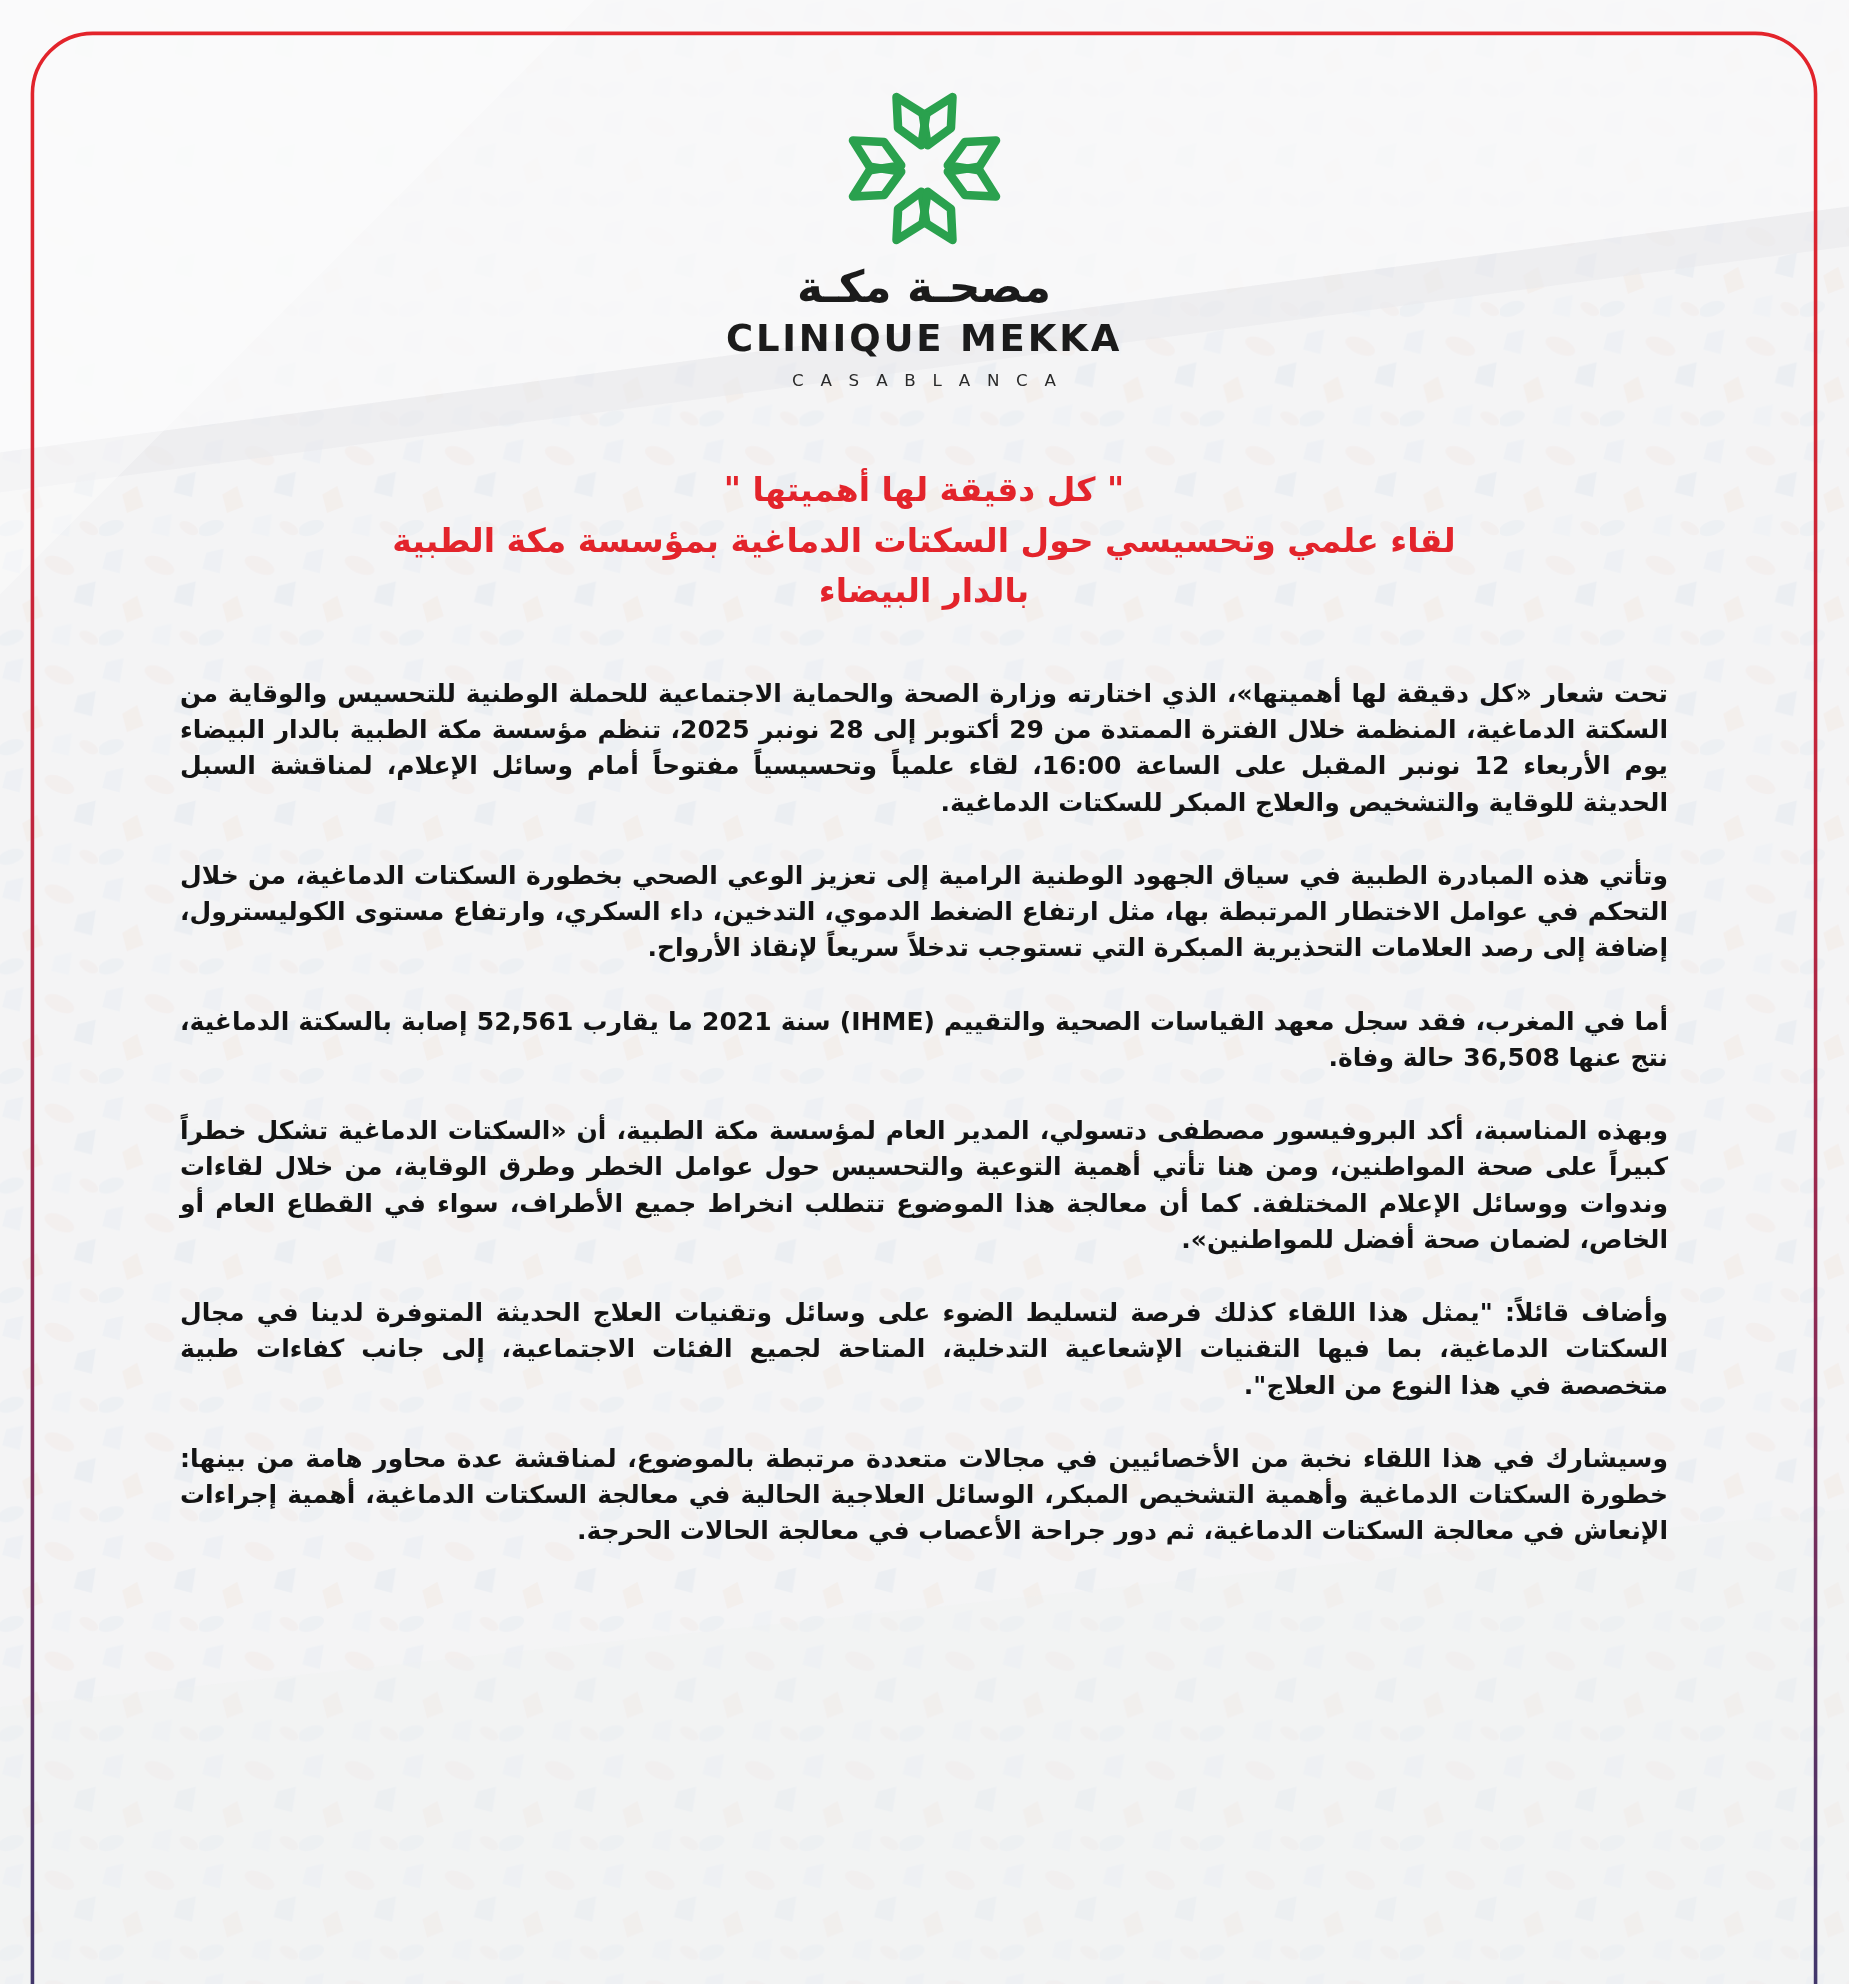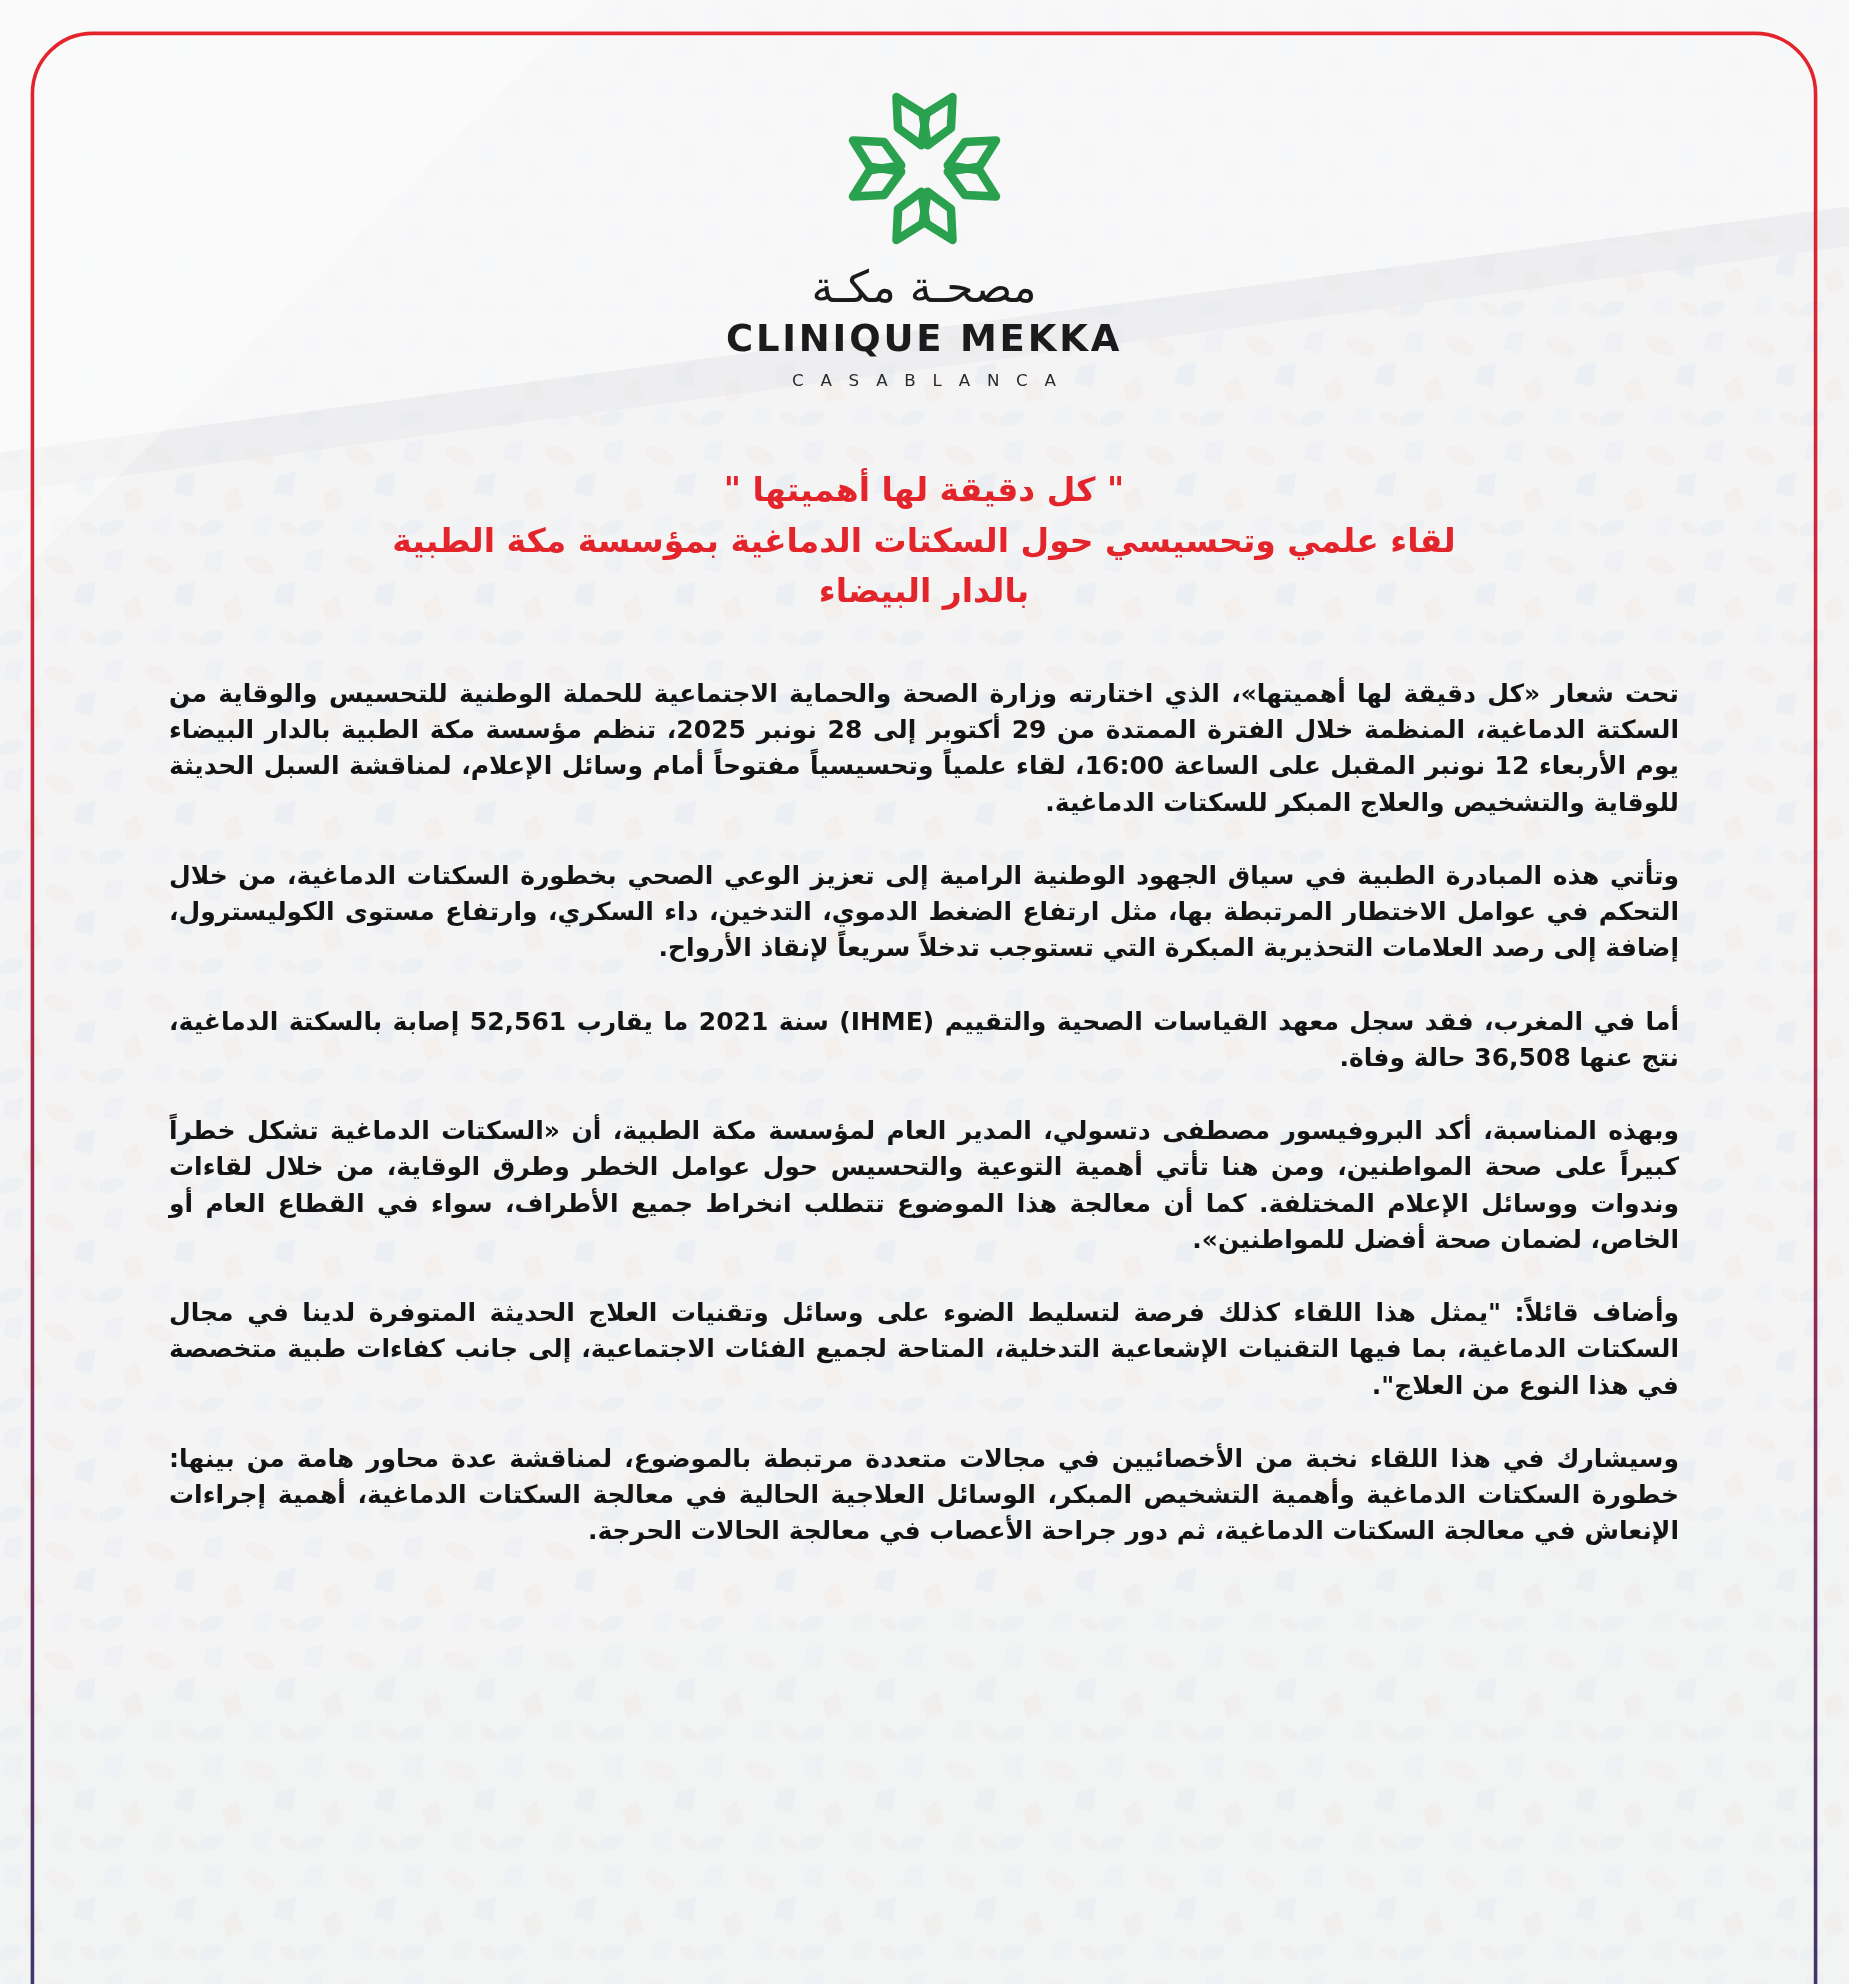--- a/index.html
+++ b/index.html
@@ -12,21 +12,21 @@
     color:#121212;
   }
   .bg-svg,.frame-svg,.wave-svg{position:absolute;left:0;top:0;display:block;}
   .content{
     position:absolute;left:165px;right:165px;top:0;
     direction:rtl;
   }
   .logo-block{text-align:center;padding-top:83px;direction:ltr;}
   .logo-flower{display:block;margin:0 auto;}
   .logo-ar{
-    font-size:44px;font-weight:normal;color:#1b1b1b;
+    font-size:44px;font-weight:bold;color:#1b1b1b;
     margin-top:7.1px;letter-spacing:0.8px;direction:rtl;
   }
   .logo-latin{
     font-size:37px;font-weight:bold;color:#1b1b1b;
     margin-top:5px;letter-spacing:2.8px;
   }
   .logo-city{
     font-size:16.7px;font-weight:normal;color:#2a2a2a;
     margin-top:10.3px;letter-spacing:16.7px;text-indent:16.7px;
   }
@@ -34,21 +34,21 @@
     margin-top:75px;
     text-align:center;
     color:#e3242b;
     font-weight:bold;
     font-size:33px;
     line-height:1.52;
   }
   .body-copy{margin-top:60px;}
   .tblock{margin:0 0 37px 0;}
   .tblock p{
-    margin:5px;
+    margin:16px;
     font-size:25px;
     font-weight:bold;
     line-height:1.45;
     text-align:justify;
     text-align-last:right;
     color:#141414;
   }
 </style>
 </head>
 <body>

